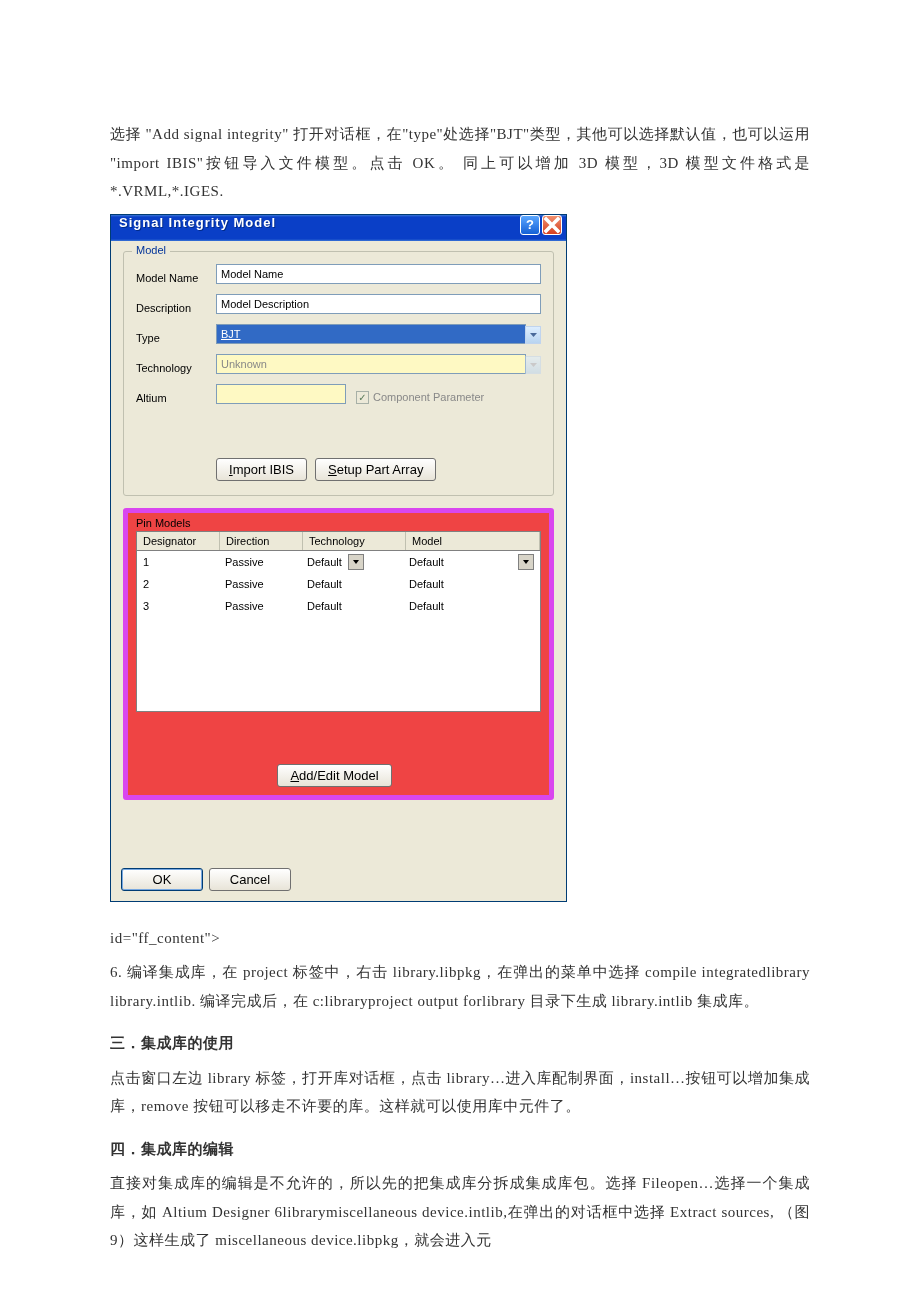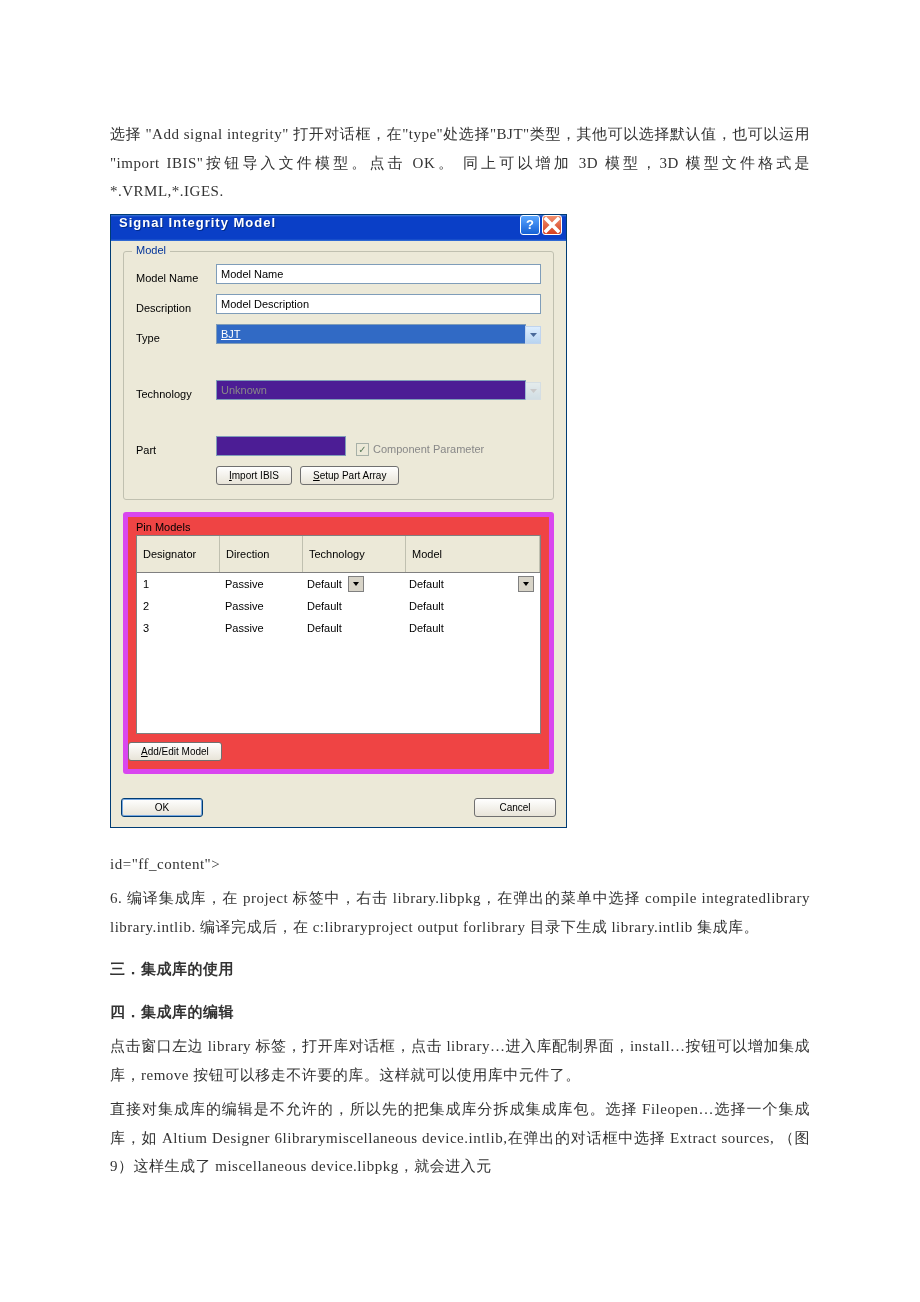--- a/index.html
+++ b/index.html
@@ -78,21 +78,21 @@
     flex: 1;
     border: 1px solid #7f9db9;
     background: #fff;
     height: 20px;
     padding: 0 4px;
     display: flex; align-items: center;
     font-size: 11px;
     box-sizing: border-box;
   }
   .txt.sel { background:#316ac5; color:#fff;text-decoration:underline; }
-  .txt.disabled { background:#4c1d95; color:#888;margin-top:26px; }
+  .txt.disabled { background:#fef9c3; color:#888; }
   .combo-arrow {
     width: 16px; height: 18px;
     border: 1px solid #c0d4ee;
     background: linear-gradient(to bottom,#ddeeff,#b8d4f0);
     display:flex; align-items:center; justify-content:center;
     margin-left: -1px;
     box-sizing: border-box;
   }
   .combo-arrow svg { width: 7px; height: 4px; }
   .val-row .txt { flex: 0 0 130px; }
@@ -104,22 +104,23 @@
     margin-right:4px;
     display:flex; align-items:center; justify-content:center;
     font-size:10px; color:#5a7a5a;
     box-sizing: border-box;
   }
   .btn {
     border:1px solid #707070;
     background: linear-gradient(to bottom,#fff,#e8e4d8);
     padding: 3px 12px;
     border-radius: 3px;
-    font-size: 10px;
+    font-size: 13px;
     font-family: Tahoma, sans-serif;
+    margin-top: 44px;
   }
   .btn-row { display:flex; gap:8px; margin-left:80px; }
   .pin-group {
     border:5px solid #d946ef;
     border-radius:3px;
     background:#ef4444;
     margin-bottom: 8px;
   }
   .pin-title { padding: 4px 8px 2px 8px; font-size:11px; color:#000; }
   .grid {
@@ -127,35 +128,35 @@
     border:1px solid #808080;
     margin: 0 8px 8px 8px;
   }
   .grid table { width:100%; border-collapse:collapse; font-size:11px; }
   .grid th {
     background:#ece9d8;
     border-right:1px solid #c0c0b0;
     border-bottom:1px solid #808080;
     text-align:left;
     font-weight:normal;
-    padding:9px 6px;
+    padding:0 6px;
     height:18px;
   }
   .grid td { padding:2px 6px; height:18px; }
   .grid-body { height: 160px; overflow:hidden; }
   .cell-combo { display:flex; align-items:center; }
   .cell-combo .ca {
     width:14px; height:14px;
     background:#d8d4c8;
     border:1px solid #808080;
     margin-left:6px;
     display:flex;align-items:center;justify-content:center;
   }
   .dlg-footer {
-    display:flex; justify-content:space-between; gap:6px;
+    display:flex; justify-content:flex-start; gap:6px;
     padding: 6px 10px 10px 10px;
   }
   .btn-wide { width: 80px; text-align:center; padding:3px 0; }
 </style>
 </head>
 <body>
 
 <div class="page">
 
   <p class="para">选择 "Add signal integrity" 打开对话框，在"type"处选择"BJT"类型，其他可以选择默认值，也可以运用 "import IBIS"按钮导入文件模型。点击 OK。 同上可以增加 3D 模型，3D 模型文件格式是*.VRML,*.IGES.</p>
@@ -201,21 +202,21 @@
             <span class="form-label">Technology</span>
             <span class="txt disabled">Unknown</span>
             <span class="combo-arrow" style="opacity:0.5">
               <svg viewBox="0 0 7 4">
                   <path d="M0 0 L3.5 4 L7 0 Z" fill="#aab"></path>
                 </svg>
             </span>
           </div>
 
           <div class="form-row val-row">
-            <span class="form-label">Part</span>
+            <span class="form-label">Altium</span>
             <span class="txt disabled"></span>
             <span class="chk-wrap">
               <span class="chk">✓</span>
               <span>Component Parameter</span>
             </span>
           </div>
 
           <div class="btn-row">
             <span class="btn">
               <span style="text-decoration:underline">I</span><span>mport IBIS</span>
@@ -275,37 +276,37 @@
                   <tr>
                     <td style="width:70px">3</td>
                     <td style="width:70px">Passive</td>
                     <td style="width:90px">Default</td>
                     <td>Default</td>
                   </tr>
                 </tbody>
               </table>
             </div>
           </div>
-          <div style="display:flex;justify-content:flex-start;padding:0 8px 8px 0">
+          <div style="display:flex;justify-content:center;padding:0 8px 8px 0">
             <span class="btn">
               <span style="text-decoration:underline">A</span><span>dd/Edit Model</span>
             </span>
           </div>
         </div>
       </div>
 
       <div class="dlg-footer">
         <span class="btn btn-wide" style="border:1px solid #003c74;box-shadow:0 0 0 1px #78a8e0 inset">OK</span>
         <span class="btn btn-wide">Cancel</span>
       </div>
     </div>
   </div>
 
   <p class="para">id="ff_content"&gt;</p>
   <p class="para">6.  编译集成库，在 project 标签中，右击 library.libpkg，在弹出的菜单中选择 compile integratedlibrary library.intlib. 编译完成后，在 c:libraryproject output forlibrary 目录下生成 library.intlib 集成库。</p>
 
   <p class="para bold" style="margin-top:14px">三．集成库的使用</p>
+  <p class="para">点击窗口左边 library 标签，打开库对话框，点击 library…进入库配制界面，install…按钮可以增加集成库，remove 按钮可以移走不许要的库。这样就可以使用库中元件了。</p>
+
   <p class="para bold" style="margin-top:14px">四．集成库的编辑</p>
-
-  <p class="para">点击窗口左边 library 标签，打开库对话框，点击 library…进入库配制界面，install…按钮可以增加集成库，remove 按钮可以移走不许要的库。这样就可以使用库中元件了。</p>
   <p class="para">直接对集成库的编辑是不允许的，所以先的把集成库分拆成集成库包。选择 Fileopen…选择一个集成库，如 Altium Designer 6librarymiscellaneous device.intlib,在弹出的对话框中选择 Extract sources, （图 9）这样生成了 miscellaneous device.libpkg，就会进入元</p>
 
 </div>
 
 </body></html>

